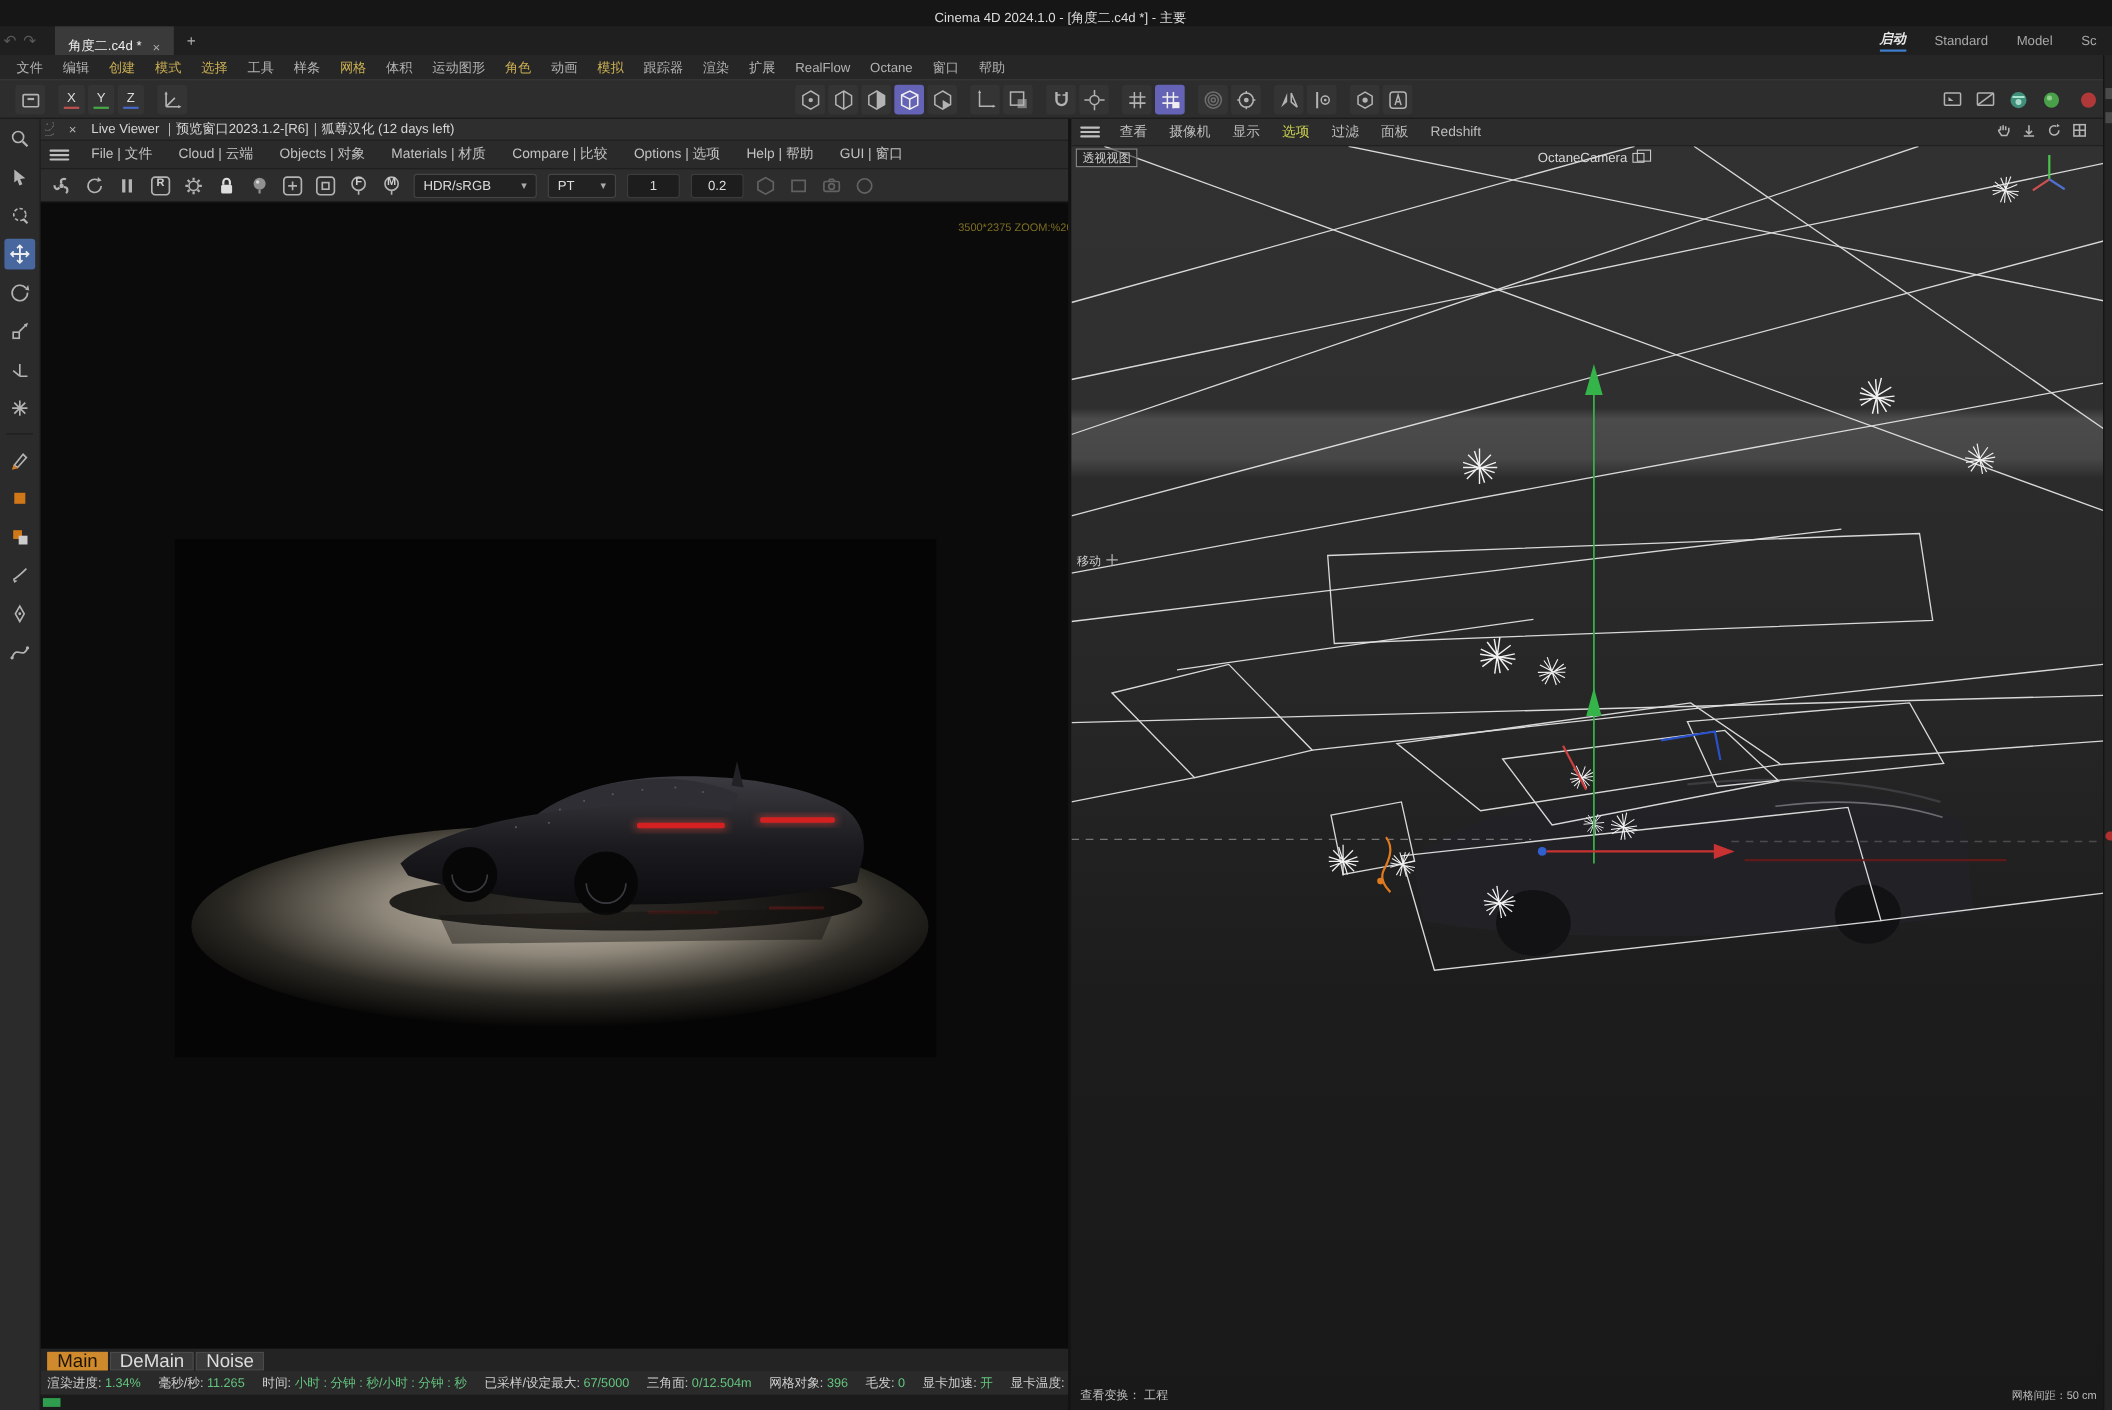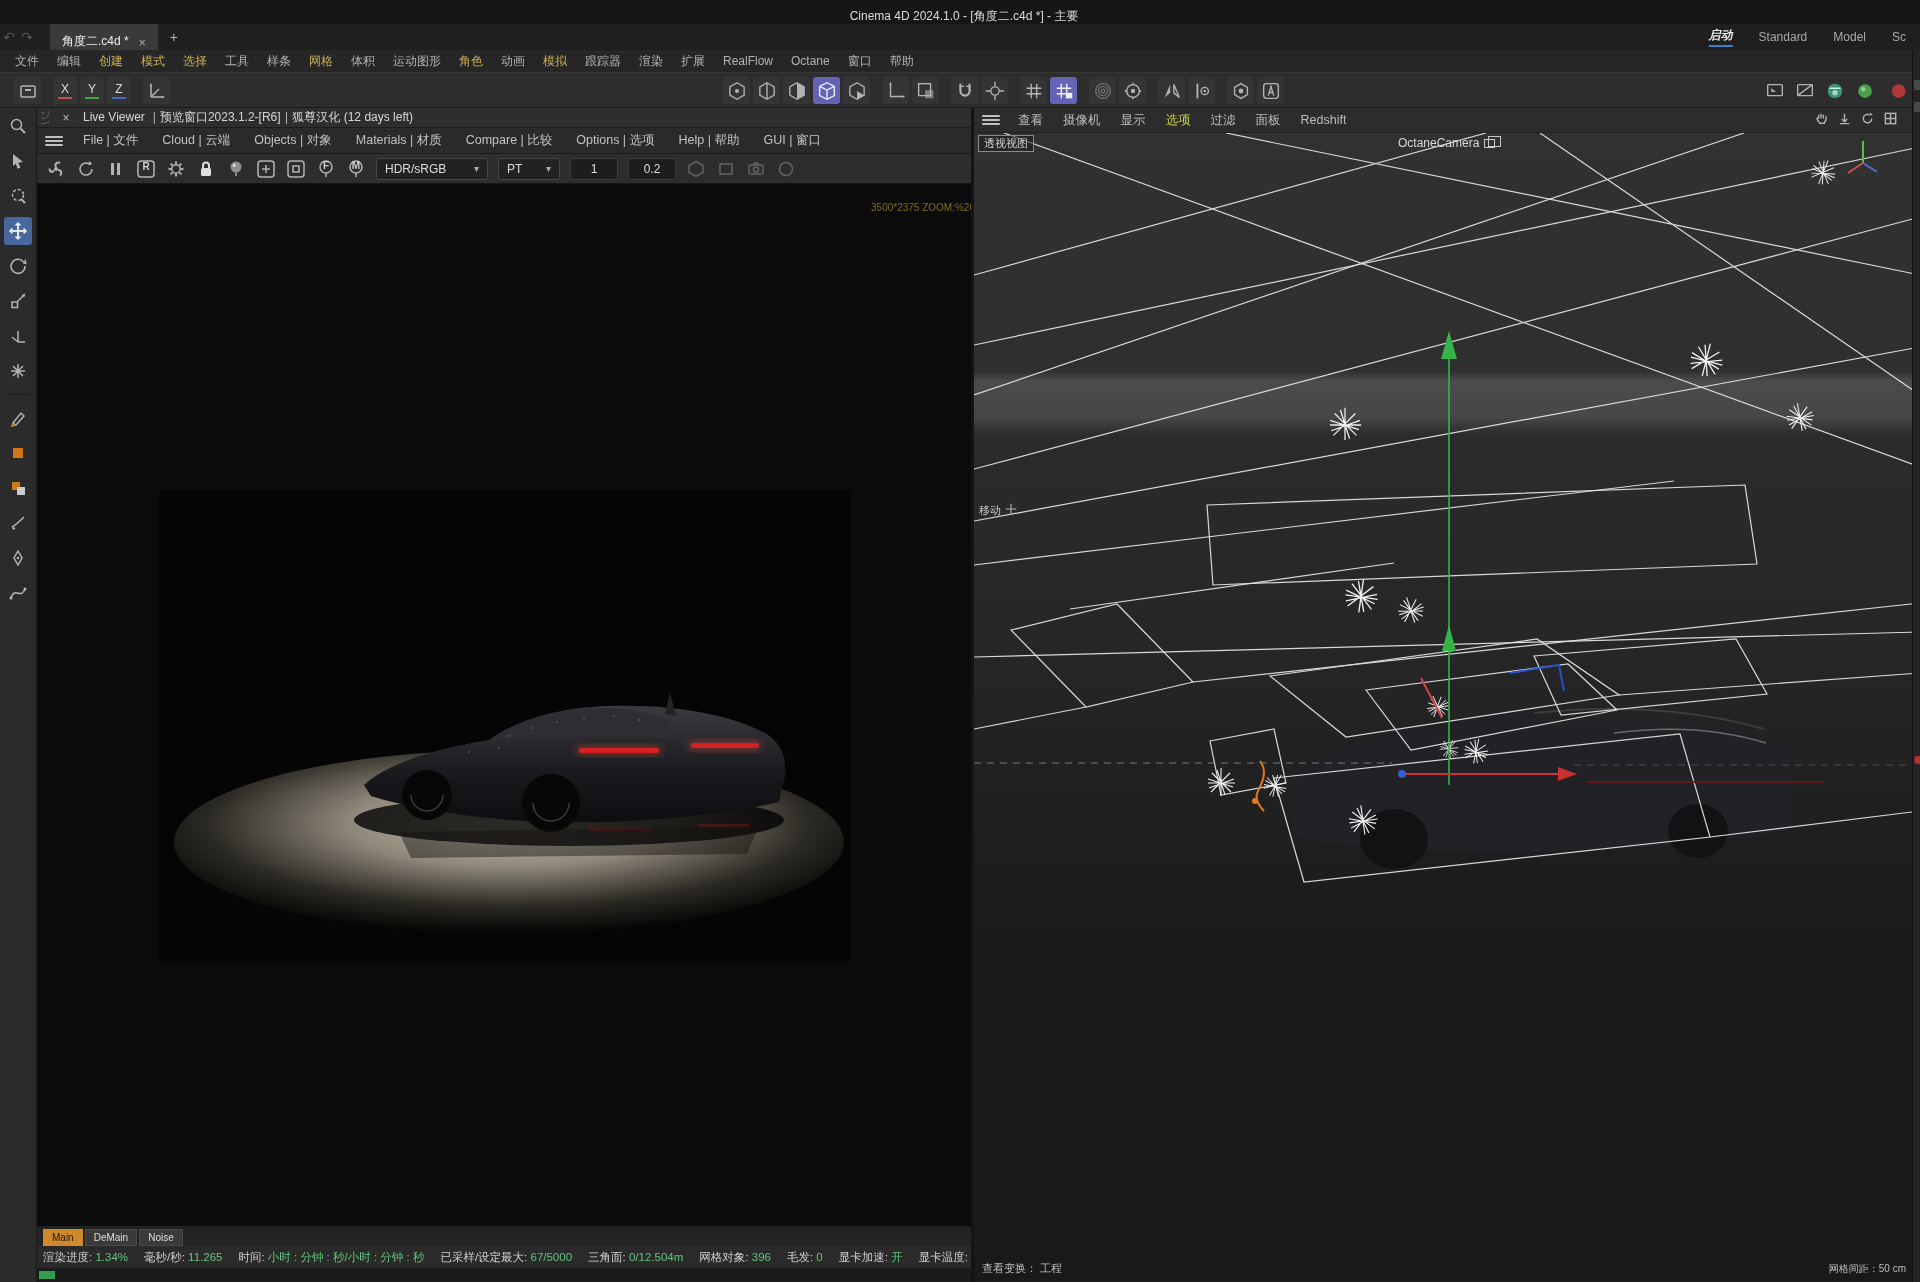--- a/index.html
+++ b/index.html
@@ -62,21 +62,21 @@
   .vbtn { width:26px; height:26px; border-radius:3px; display:flex; align-items:center; justify-content:center; position:relative; }
   .vbtn .letter { position:absolute; color:#cfcfcf; font-size:10px; font-weight:bold; top:4px; left:0; right:0; text-align:center; }
   .vbtn.dim svg { opacity:.4; }
   .lvdd { height:22px; background:#222; border:1px solid #454545; border-radius:3px; color:#ddd; display:flex; align-items:center; gap:10px; padding:0 8px; font-size:12px; margin:0 3px; }
   .lvdd .chev { color:#aaa; font-size:10px; }
   .lvfield { width:48px; height:22px; background:#1d1d1d; border:1px solid #3c3c3c; border-radius:3px; color:#ddd; display:flex; align-items:center; justify-content:center; font-size:12px; margin:0 3px; }
   .lv-canvas { position:relative; flex:1; background:#0b0b0b; overflow:hidden; }
   .res-info { position:absolute; top:18px; right:-4px; color:#7d6d20; font-size:10px; white-space:nowrap; }
   .render-img { position:absolute; left:122px; top:306px; width:692px; height:471px; background:#050505; }
   .lv-passes { height:20px; background:#232323; display:flex; align-items:flex-end; gap:2px; padding-left:6px; }
-  .pass { height:17px; padding:0 8px; background:#3a3a3a; color:#ddd; font-size:10px; display:flex; align-items:center; border:1px solid #4a4a4a; }
+  .pass { height:17px; padding:0 8px; background:#3a3a3a; color:#ddd; font-size:17px; display:flex; align-items:center; border:1px solid #4a4a4a; }
   .pass.active { background:#cf8a2d; color:#201500; border-color:#cf8a2d; }
   .lv-status { height:22px; background:#2a2a2a; display:flex; align-items:center; gap:16px; padding-left:6px; white-space:nowrap; overflow:hidden; }
   .stat { font-size:11.5px; }
   .stat .sl { color:#cfcfcf; }
   .stat .sv { color:#63c57e; }
   .lv-progress { height:14px; background:#1b1b1b; position:relative; }
   .lv-progress .seg { position:absolute; left:2px; top:3px; width:16px; height:8px; background:#2f9e4f; }
 
   .splitter { width:3px; background:#141414; }
 

